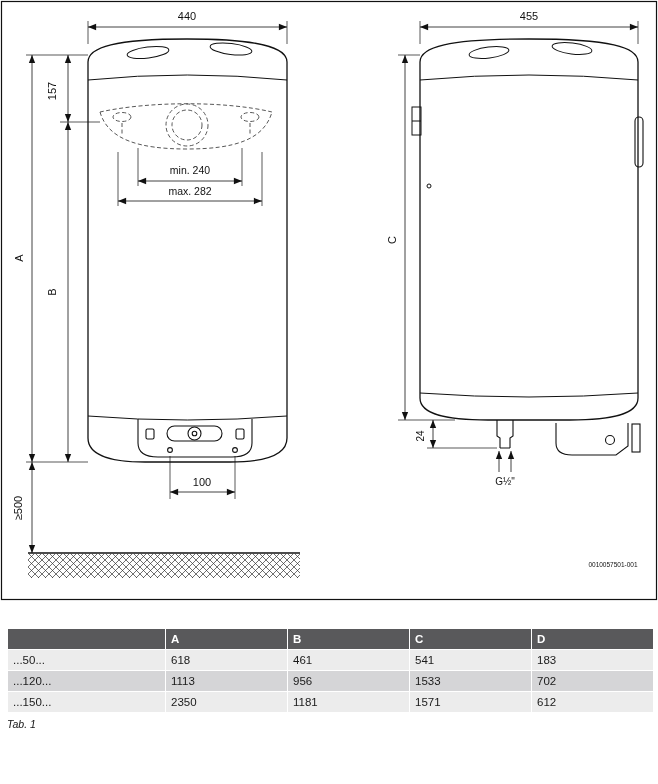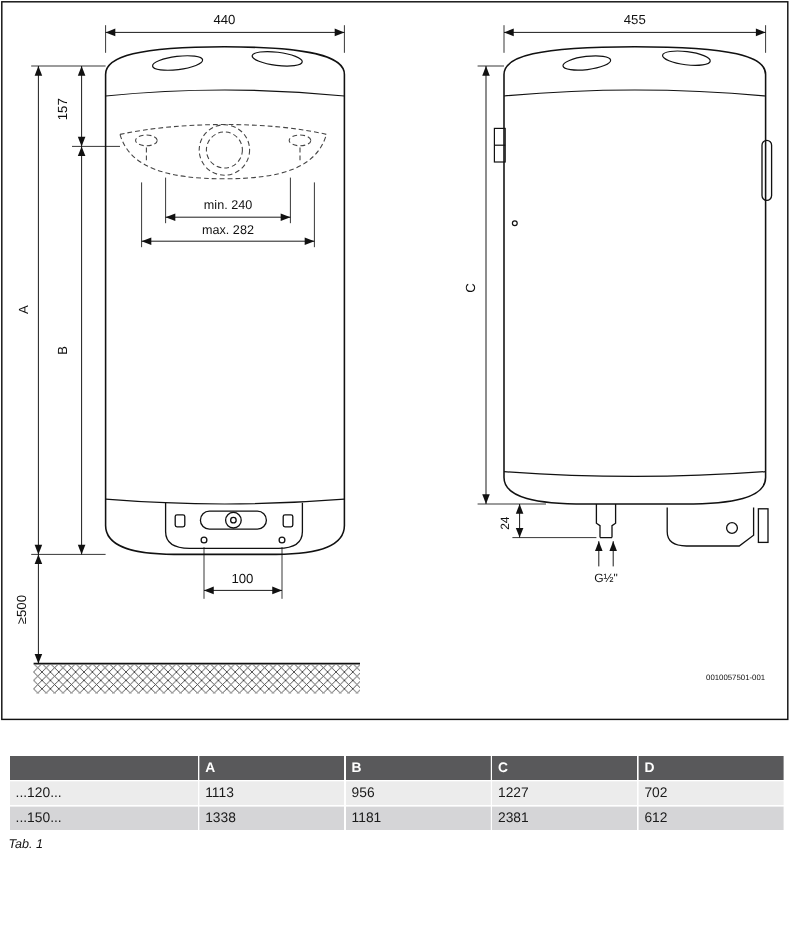--- a/index.html
+++ b/index.html
@@ -174,31 +174,38 @@
       <tr>
         <th></th>
         <th>A</th>
         <th>B</th>
         <th>C</th>
         <th>D</th>
       </tr>
     </thead>
     <tbody>
       <tr>
+        <td>...50...</td>
+        <td>618</td>
+        <td>461</td>
+        <td>541</td>
+        <td>183</td>
+      </tr>
+      <tr>
         <td>...120...</td>
         <td>1113</td>
         <td>956</td>
-        <td>1227</td>
+        <td>1533</td>
         <td>702</td>
       </tr>
       <tr>
         <td>...150...</td>
-        <td>1338</td>
+        <td>2350</td>
         <td>1181</td>
-        <td>2381</td>
+        <td>1571</td>
         <td>612</td>
       </tr>
     </tbody>
   </table>
 
   <div class="tab-caption">Tab. 1</div>
 
 </div>
 
 </body></html>

